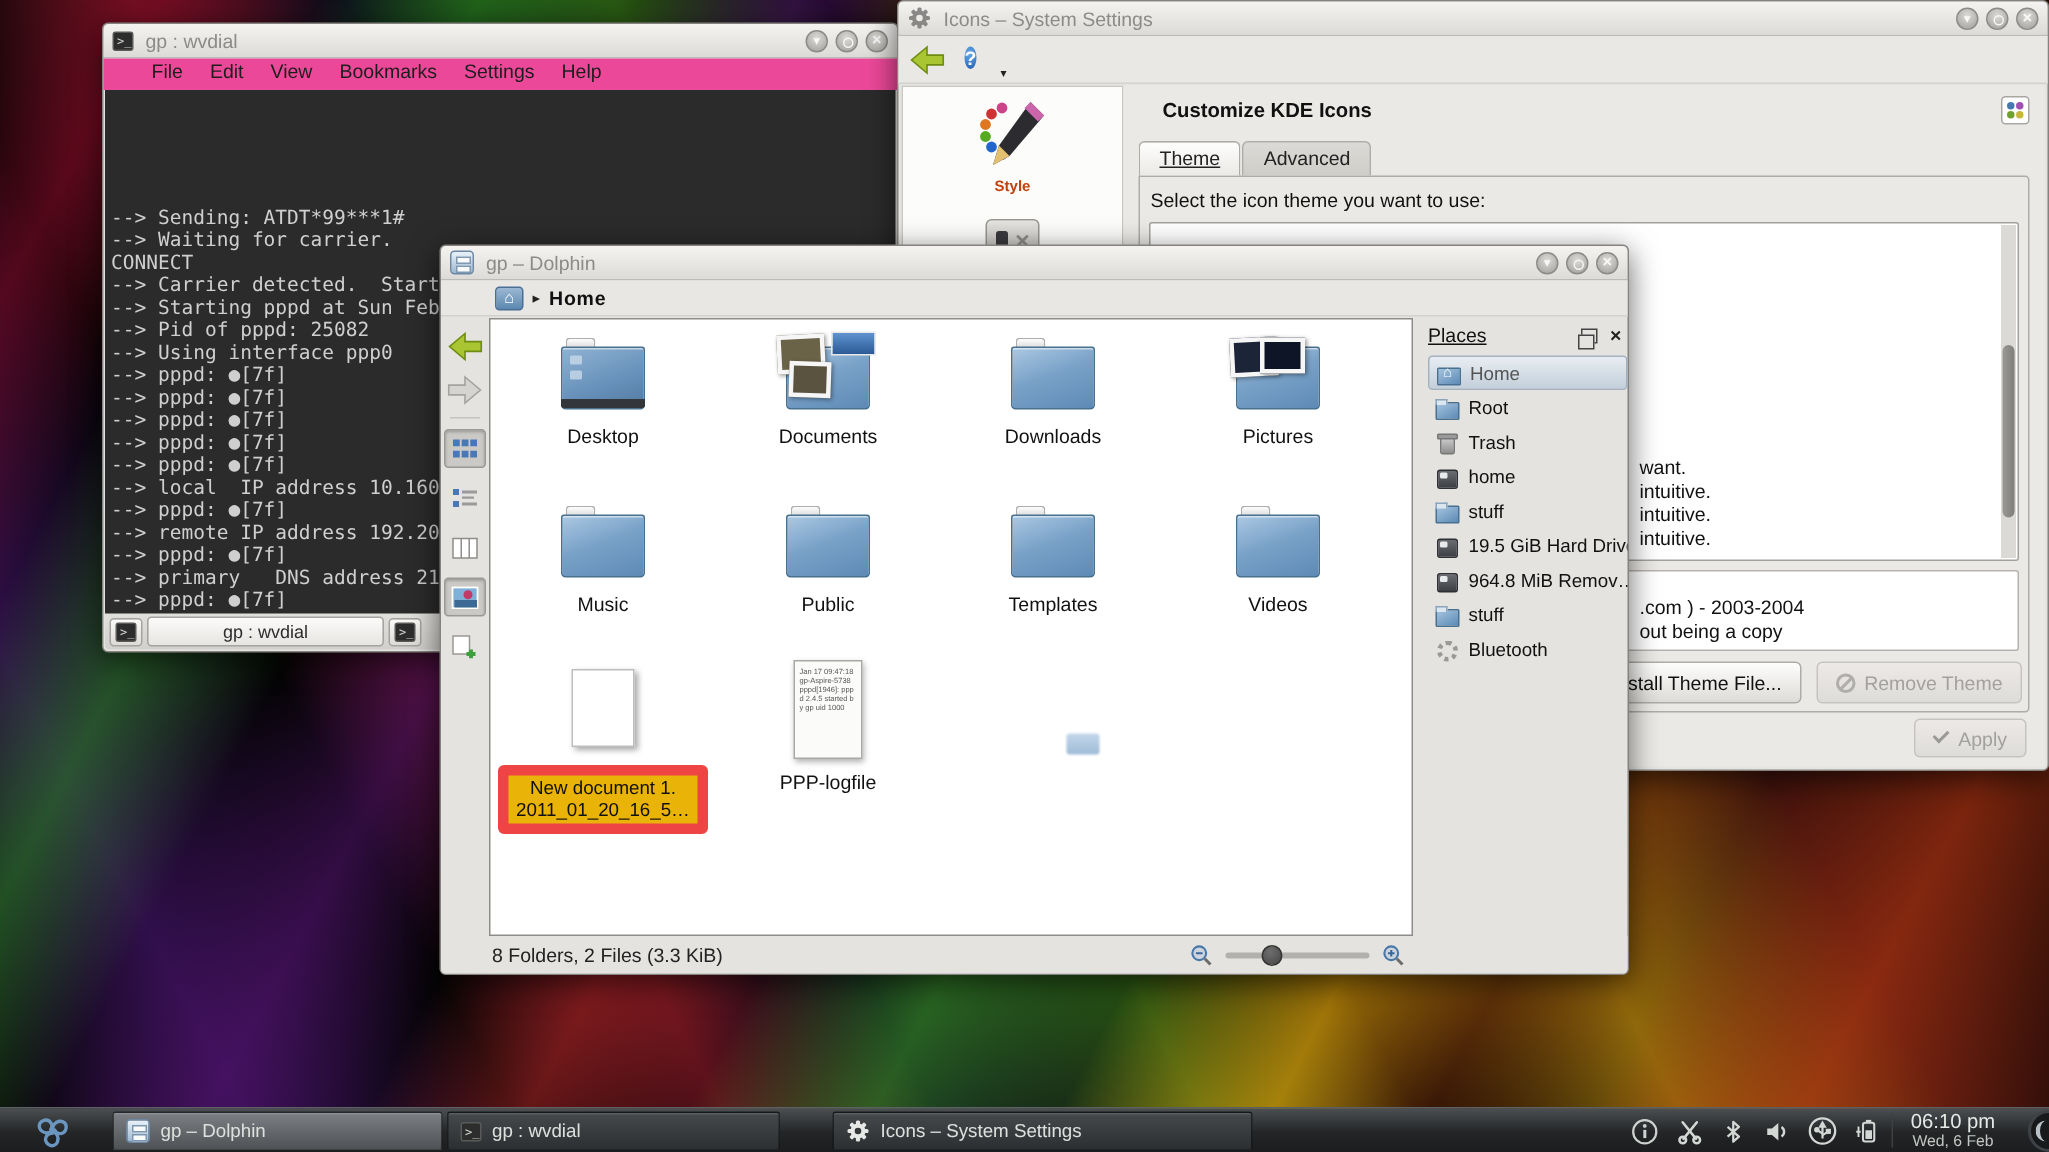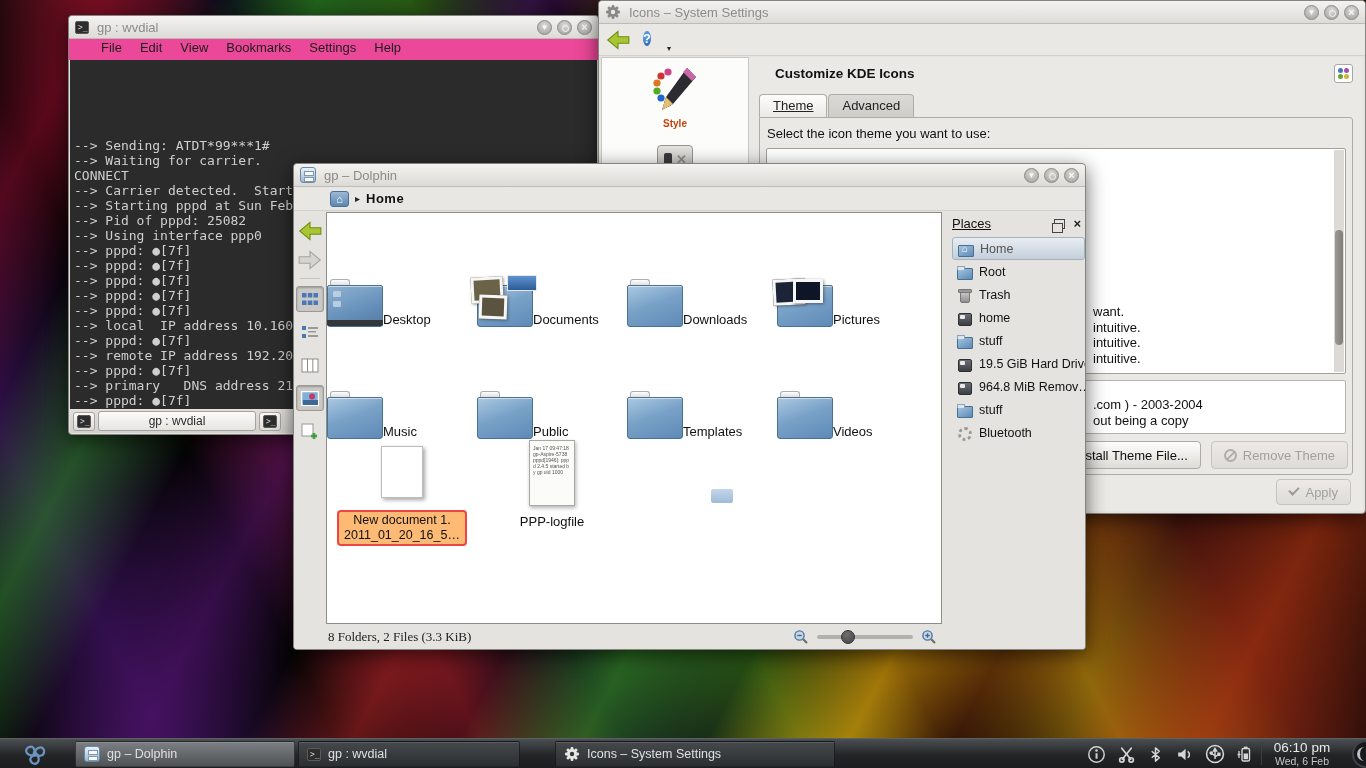--- a/index.html
+++ b/index.html
@@ -129,21 +129,21 @@
   .crumb-lbl { font-size:13px; font-weight:bold; color:#111; letter-spacing:.5px; }
   .d-sidetools { position:absolute; left:0; top:48px; bottom:25px; width:32px;
                  display:flex; flex-direction:column; align-items:center; padding-top:8px; gap:7px; }
   .tool-sep { width:20px; height:1px; background:#c6c4c0; }
   .toolbtn { width:28px; height:26px; border-radius:3px; display:flex; align-items:center;
              justify-content:center; }
   .toolbtn.pressed { background:#cbc9c5; border:1px solid #9b9995; box-shadow:inset 0 1px 2px rgba(0,0,0,.25); }
   .d-view { position:absolute; left:32px; right:143px; top:48px; bottom:25px; background:#fff;
             border:1px solid #8f8d89; overflow:hidden; }
   .d-grid { display:grid; grid-template-columns:repeat(4,150px); grid-auto-rows:112px; padding-top:2px; }
-  .fitem { display:flex; flex-direction:row; align-items:flex-end; padding-top:16px; }
+  .fitem { display:flex; flex-direction:column; align-items:center; padding-top:16px; }
   .flabel { margin-top:10px; font-size:13px; color:#111; }
   .bigfolder { position:relative; width:56px; height:42px; }
   .bigfolder .tab { position:absolute; top:-6px; left:3px; width:20px; height:8px;
                     background:linear-gradient(#fdfdfd,#d5d5d5); border:1px solid #aeaeae;
                     border-bottom:none; border-radius:3px 3px 0 0; }
   .bigfolder .body { position:absolute; inset:0; border:1px solid #48708f; border-radius:2px 2px 3px 3px;
                     background:linear-gradient(160deg,#aac8e2 0%,#7aa2c8 45%,#5d8ab6 100%);
                     box-shadow:inset 0 1px 0 rgba(255,255,255,.55); }
   .bigfolder.i-desktop .body { background:linear-gradient(160deg,#8fb2d2 0%,#6690ba 60%,#54799f 100%); }
   .bigfolder.i-desktop .deco { position:absolute; left:0; right:0; bottom:1px; height:6px;
@@ -158,21 +158,21 @@
       transform:rotate(2deg); z-index:2; }
   .bigfolder.i-docs .card { position:absolute; right:-4px; top:-10px; width:30px; height:16px;
       background:linear-gradient(#5f93cf,#2c5a96); border:1px solid #e8e8e8; z-index:1; }
   .bigfolder.i-pics .deco::before { background:#1c2438; left:-4px; top:-6px; }
   .bigfolder.i-pics .deco::after { content:''; position:absolute; left:16px; top:-6px; width:24px; height:18px;
       background:#0e1526; border:3px solid #f6f6f6; box-shadow:1px 1px 3px rgba(0,0,0,.4); z-index:2; }
   .d-files { position:absolute; left:0; top:227px; display:flex; }
   .f-col { width:150px; display:flex; flex-direction:column; align-items:center; }
   .page-blank { width:42px; height:52px; margin-top:6px; background:#fff; border:1px solid #bdbdbd;
                 box-shadow:2px 2px 4px rgba(0,0,0,.35); }
-  .sel-label { margin-top:12px; background:#fdba74; border:2px solid #ef4444; border-radius:4px;
+  .sel-label { margin-top:12px; background:#eab308; border:7px solid #ef4444; border-radius:4px;
                padding:1px 5px; font-size:12.5px; color:#111; text-align:center; line-height:15px; }
   .page-log { width:46px; height:66px; background:#fbfbfa; border:1px solid #aaa8a4;
               box-shadow:1px 2px 4px rgba(0,0,0,.3); padding:4px 3px; overflow:hidden;
               font-size:5px; line-height:6px; color:#555; word-break:break-all; }
   .file-lbl { margin-top:8px; font-size:13px; color:#111; }
   .d-places { position:absolute; right:0; top:48px; bottom:25px; width:141px; padding:4px 0 0 8px; }
   .p-head { display:flex; align-items:center; font-size:13px; color:#111; padding-right:4px; }
   .p-head .p-title { text-decoration:underline; }
   .float-icon { margin-left:auto; width:11px; height:10px; border:1px solid #444; position:relative; }
   .float-icon::after { content:''; position:absolute; left:-3px; top:3px; width:9px; height:8px;
@@ -197,21 +197,21 @@
   .p-icon.i-trash::after { content:''; position:absolute; left:2px; top:2px; width:12px; height:2px;
       background:#9a9a9a; border:1px solid #777; border-radius:1px; }
   .p-icon.i-drive::before { content:''; position:absolute; left:2px; top:3px; width:12px; height:11px;
       background:linear-gradient(#6a6d72,#3c3f44); border:1px solid #2c2f33; border-radius:2px; }
   .p-icon.i-drive::after { content:''; position:absolute; left:4px; top:5px; width:5px; height:4px;
       background:#e8eaec; border-radius:1px; }
   .p-icon.i-bluetooth::before { content:''; position:absolute; left:2px; top:2px; width:8px; height:8px;
       border:3px dotted #9b9995; border-radius:50%; }
   .d-status { position:absolute; left:0; right:0; bottom:0; height:25px; display:flex;
               align-items:center; background:#e5e3e0; border-radius:0 0 3px 3px; }
-  .d-status .st-text { margin-left:34px; font-size:13px; color:#222;font-family:Liberation Serif, serif; }
+  .d-status .st-text { margin-left:34px; font-size:13px; color:#222; }
   .d-zoom { position:absolute; right:148px; bottom:4px; display:flex; align-items:center; gap:8px; }
   .z-track { width:96px; height:4px; background:#b3b1ad; border-radius:2px; position:relative; }
   .z-thumb { position:absolute; left:24px; top:-5px; width:14px; height:14px; border-radius:50%;
              background:radial-gradient(circle at 40% 30%,#6e6e6e,#454545); border:1px solid #333; }
 
   
   .artifact { position:absolute; left:711px; top:489px; width:22px; height:14px; z-index:35;
               background:linear-gradient(#b9d0e7,#8fb0d0); opacity:.85; border-radius:2px;
               filter:blur(.7px); }
 

